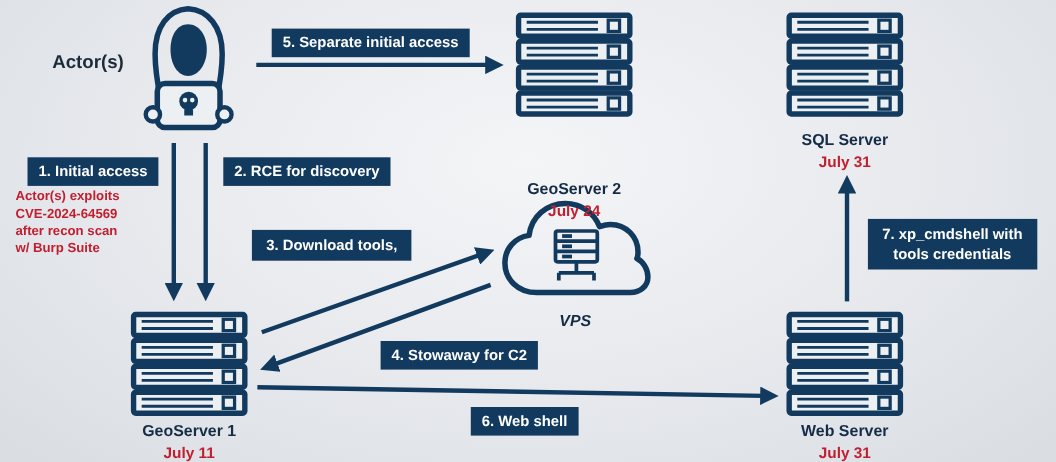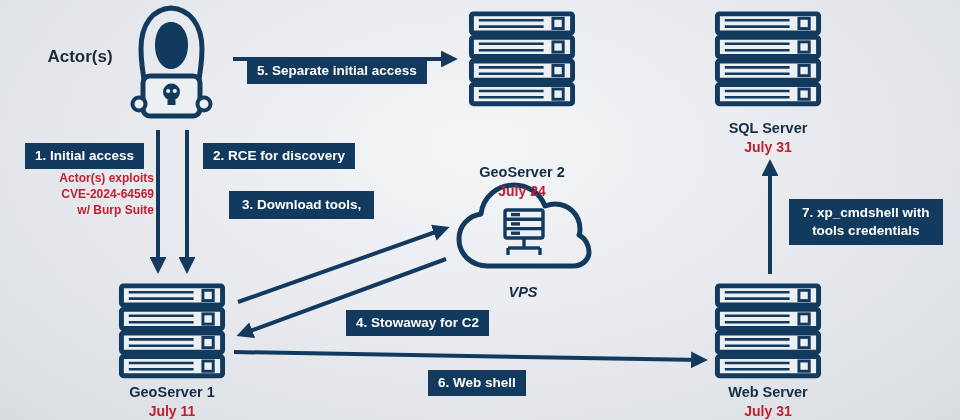--- a/index.html
+++ b/index.html
@@ -19,21 +19,21 @@
     padding:4px 10px; white-space:nowrap; }
   .step.multi { text-align:center; padding:5px 13px; }
 
   .node { position:absolute; width:140px; text-align:center; }
   .node .nlabel { color:#152c47; font-weight:700; font-size:14.5px; }
   .node .ndate  { color:var(--red); font-weight:700; font-size:14px; margin-top:3px; }
 
   .actor-label { position:absolute; left:28px; top:47px; width:104px; text-align:center;
     color:#1c2b3a; font-weight:700; font-size:17px; }
 
-  .note { position:absolute; left:14px; top:171px; width:140px; text-align:right;
+  .note { position:absolute; left:14px; top:171px; width:140px; text-align:left;
     color:var(--red); font-weight:700; font-size:12px; line-height:1.32; }
 </style>
 </head>
 <body>
 
 <div class="stage">
 
   <svg class="layer" viewBox="0 0 960 420">
     <defs>
       <marker id="ah" viewBox="0 0 10 10" refX="6.5" refY="5" markerWidth="4.2" markerHeight="4.2" orient="auto">
@@ -106,34 +106,35 @@
         <line x1="56" y1="78" x2="56" y2="85"></line>
         <line x1="88" y1="78" x2="88" y2="85"></line>
       </g>
     </g>
   </svg>
 
   <div class="actor-label">Actor(s)</div>
 
   <div class="step" style="left:25px; top:143px;">1. Initial access</div>
   <div class="step" style="left:203px; top:143px;">2. RCE for discovery</div>
-  <div class="step multi" style="left:229px; top:191px;">
+  <div class="step multi" style="left:229px; top:209px;">
     <div>3. Download tools,</div>
   </div>
   <div class="step" style="left:346px; top:310px;">4. Stowaway for C2</div>
-  <div class="step" style="left:247px; top:26px;margin-top:32px;">5. Separate initial access</div>
+  <div class="step" style="left:247px; top:26px;">5. Separate initial access</div>
   <div class="step" style="left:428px; top:370px;">6. Web shell</div>
   <div class="step multi" style="left:789px; top:199px;">
     <div>7. xp_cmdshell with</div>
     <div>tools credentials</div>
   </div>
 
   <div class="note">
     <div>Actor(s) exploits</div>
     <div>CVE-2024-64569</div>
+    <div>after recon scan</div>
     <div>w/ Burp Suite</div>
   </div>
 
   <div class="node" style="left:452px; top:120px;margin-top:44px;">
     <div class="nlabel">GeoServer 2</div>
     <div class="ndate">July 24</div>
   </div>
   <div class="node" style="left:698px; top:120px;">
     <div class="nlabel">SQL Server</div>
     <div class="ndate">July 31</div>

